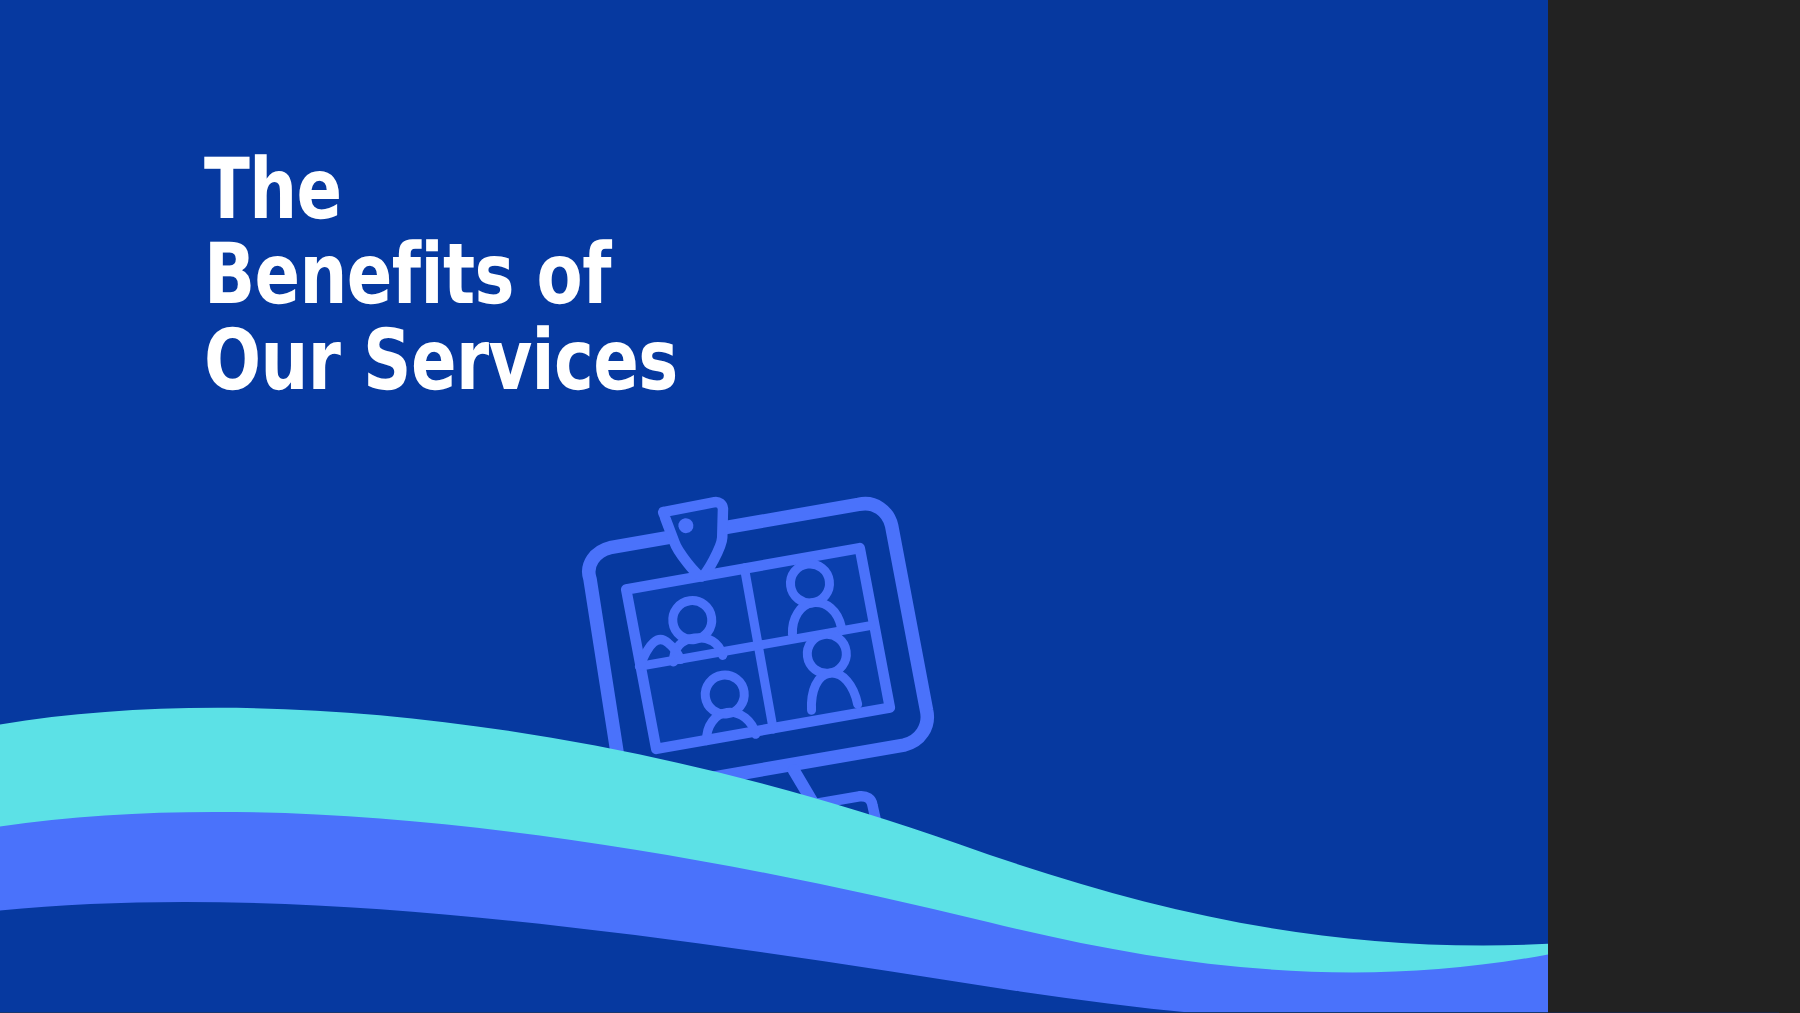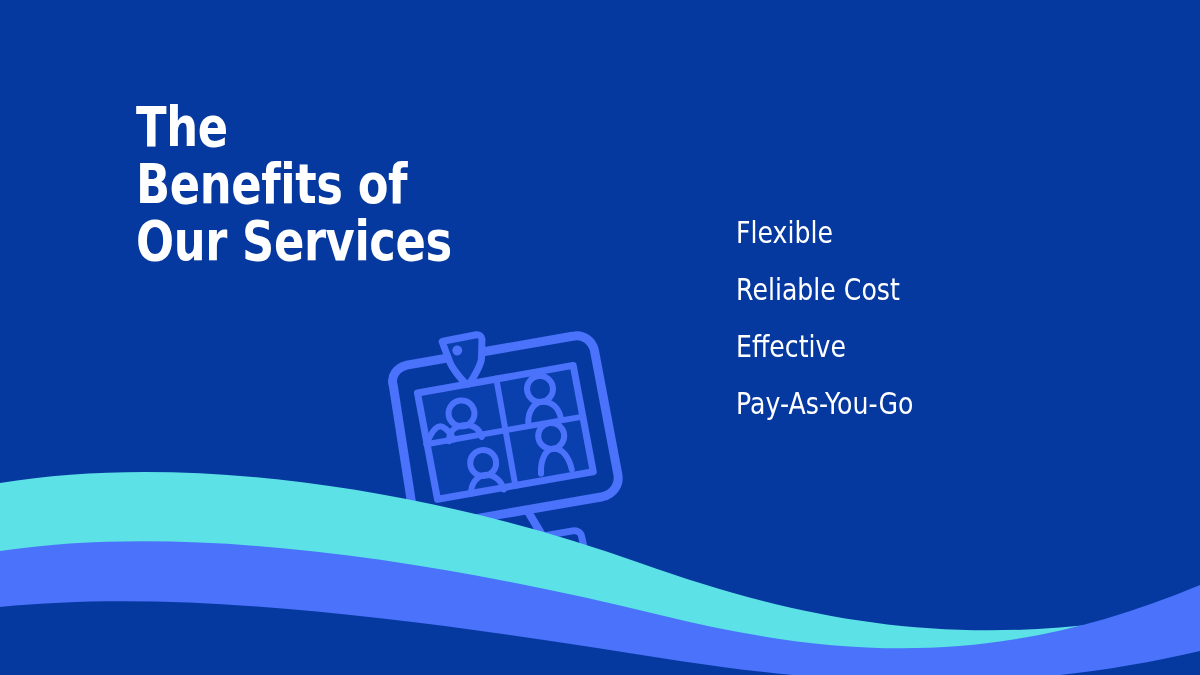--- a/index.html
+++ b/index.html
@@ -3,21 +3,21 @@
 <meta charset="utf-8">
 <title>Benefits Slide</title>
 <style>
   html, body {
     margin: 0;
     padding: 0;
     background: #222;
   }
   #slide {
     position: relative;
-    width: 1200px;
+    width: 1032px;
     height: 675px;
     overflow: hidden;
     background: #0639A0;
     font-family: "Liberation Sans", "DejaVu Sans", sans-serif;
     -webkit-font-smoothing: antialiased;
   }
 
   
   .waves {
     position: absolute;
@@ -86,26 +86,20 @@
 <body>
 
 <div id="slide">
 
   <div class="title-block">
     <span class="title-line">The</span>
     <span class="title-line">Benefits of</span>
     <span class="title-line">Our Services</span>
   </div>
 
-  <ul class="benefits-list">
-    <li class="benefit-item">Flexible</li>
-    <li class="benefit-item">Reliable Cost</li>
-    <li class="benefit-item">Effective</li>
-    <li class="benefit-item">Pay-As-You-Go</li>
-  </ul>
 
   <div class="illustration">
     <svg viewBox="0 0 250 250" xmlns="http://www.w3.org/2000/svg">
       <g transform="rotate(-7.5 125 125)" fill="none" stroke="#4A72FB" stroke-width="9" stroke-linecap="round" stroke-linejoin="round">
 
         <path d="M 22 52
                  C 20 42, 28 34, 38 33
                  L 206 26
                  C 217 25, 225 33, 226 43
                  L 233 168

